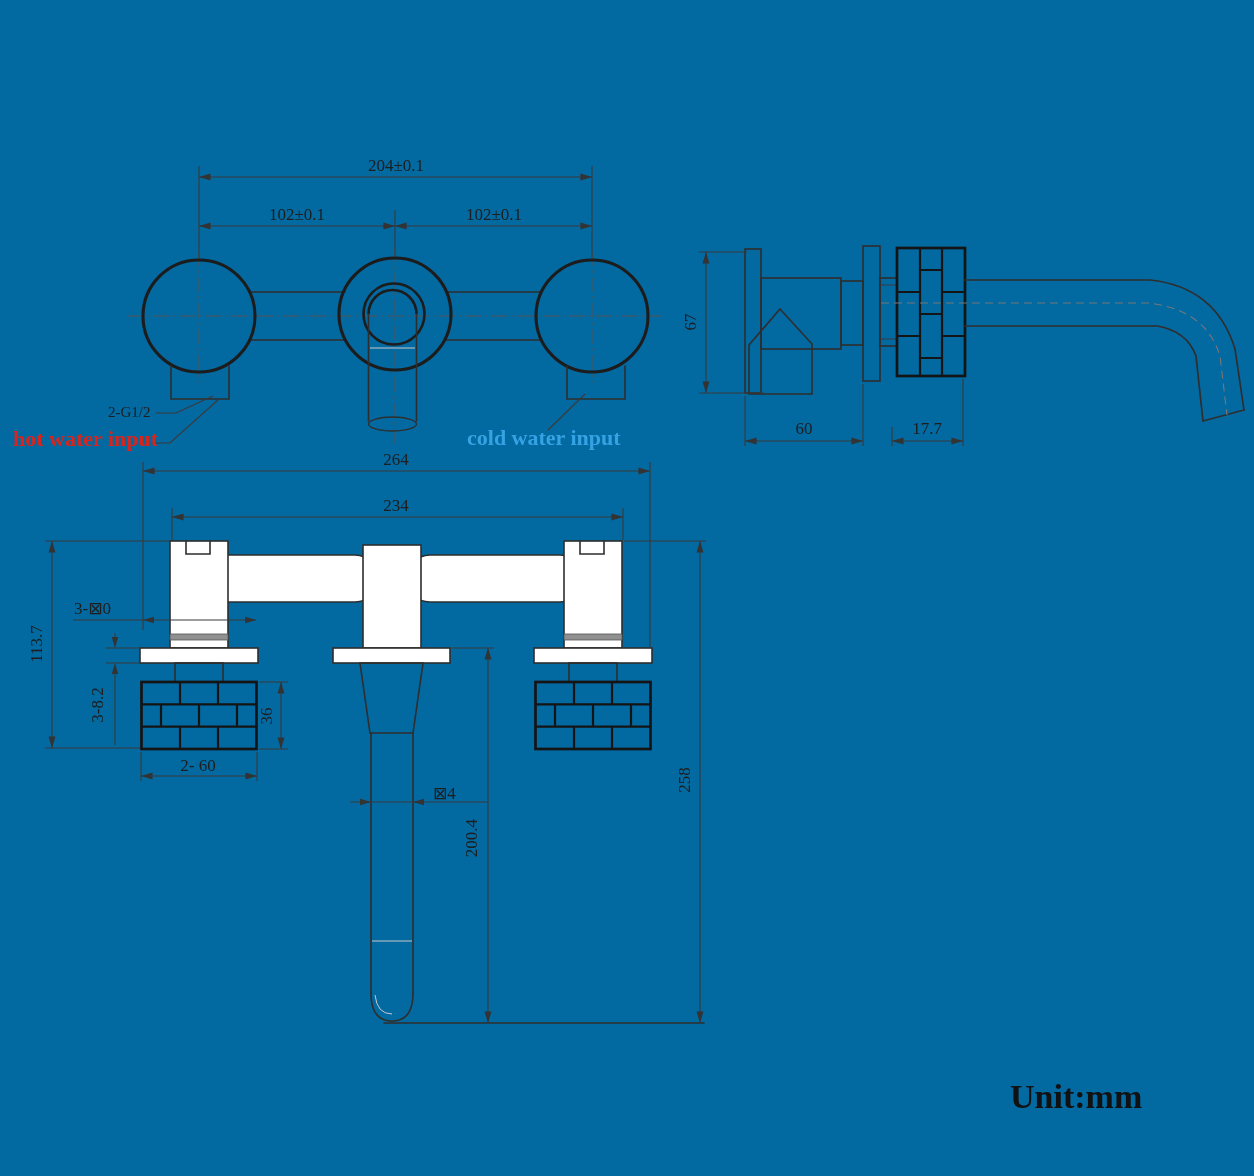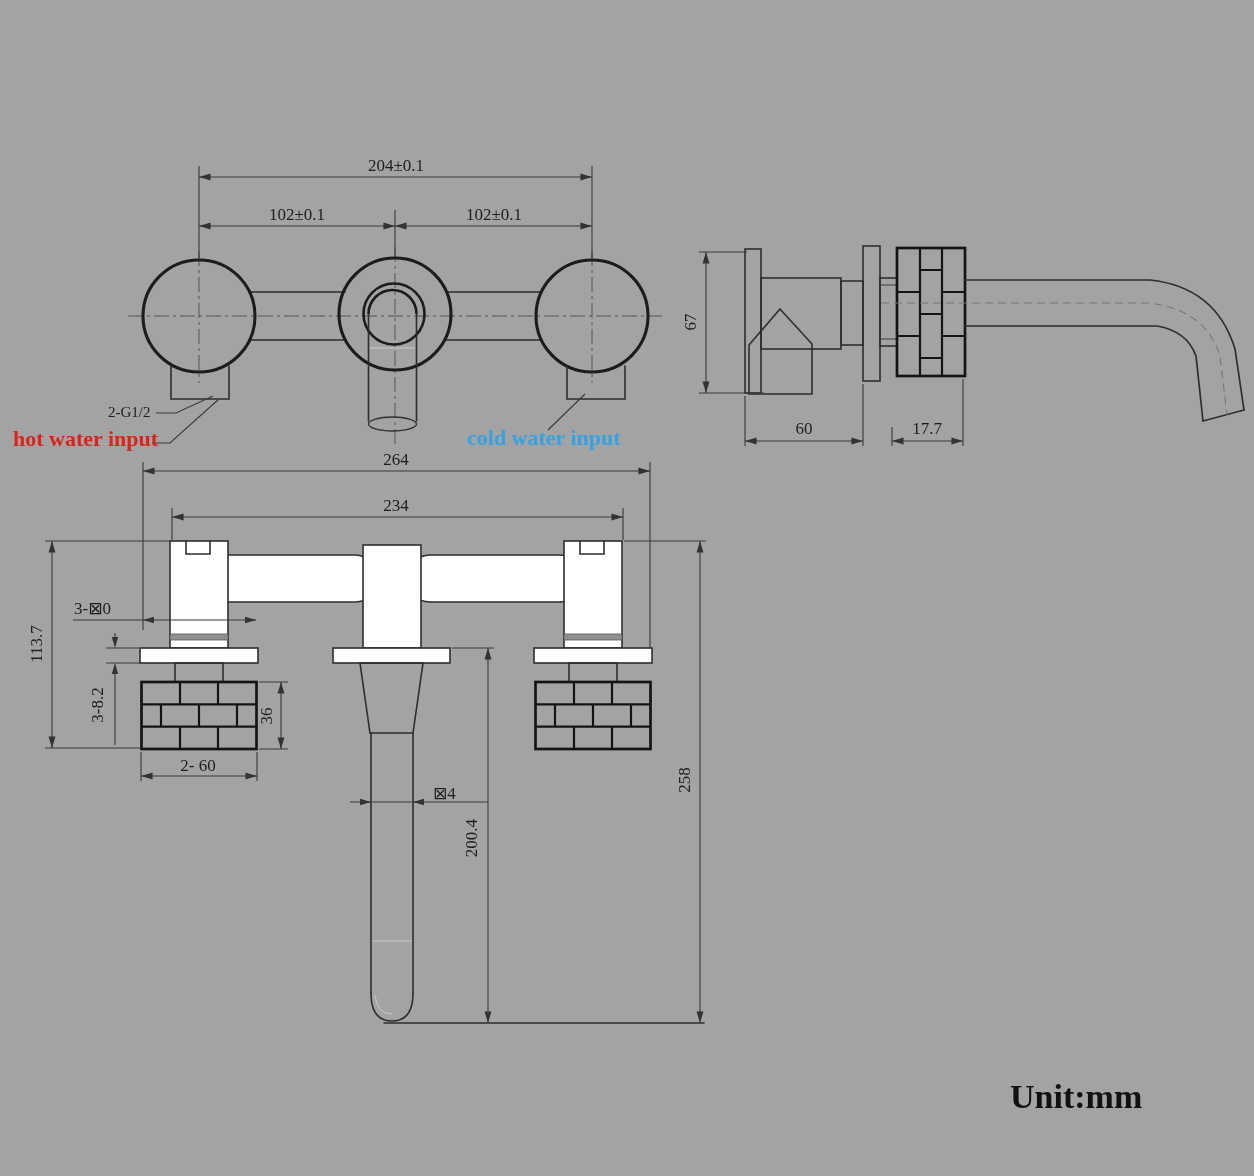--- a/index.html
+++ b/index.html
@@ -1,17 +1,17 @@
 <!DOCTYPE html>
 <html><head>
 <meta charset="utf-8">
 <style>
   html,body { margin:0; padding:0; background:#ffffff; }
   .canvas {
-    position:relative; width:1254px; height:1176px; background:#a3a3a3;
+    position:relative; width:1254px; height:1176px; background:#0369a1;
     font-family:"Liberation Serif","DejaVu Serif",serif; overflow:hidden;
   }
   svg { display:block; }
   .ln   { stroke:#2e2e2e; stroke-width:1.6; fill:none; stroke-linecap:round; }
   .hv   { stroke:#1c1c1c; stroke-width:3.1; fill:none; }
   .hv2  { stroke:#1c1c1c; stroke-width:2.6; fill:none; }
   .kn   { stroke:#141414; stroke-width:2.7; fill:none; }
   .knj  { stroke:#141414; stroke-width:2.2; fill:none; }
   .dim  { stroke:#3a3a3a; stroke-width:1.1; fill:none; }
   .cl   { stroke:#555; stroke-width:1; fill:none; stroke-dasharray:15 4 3 4; }

